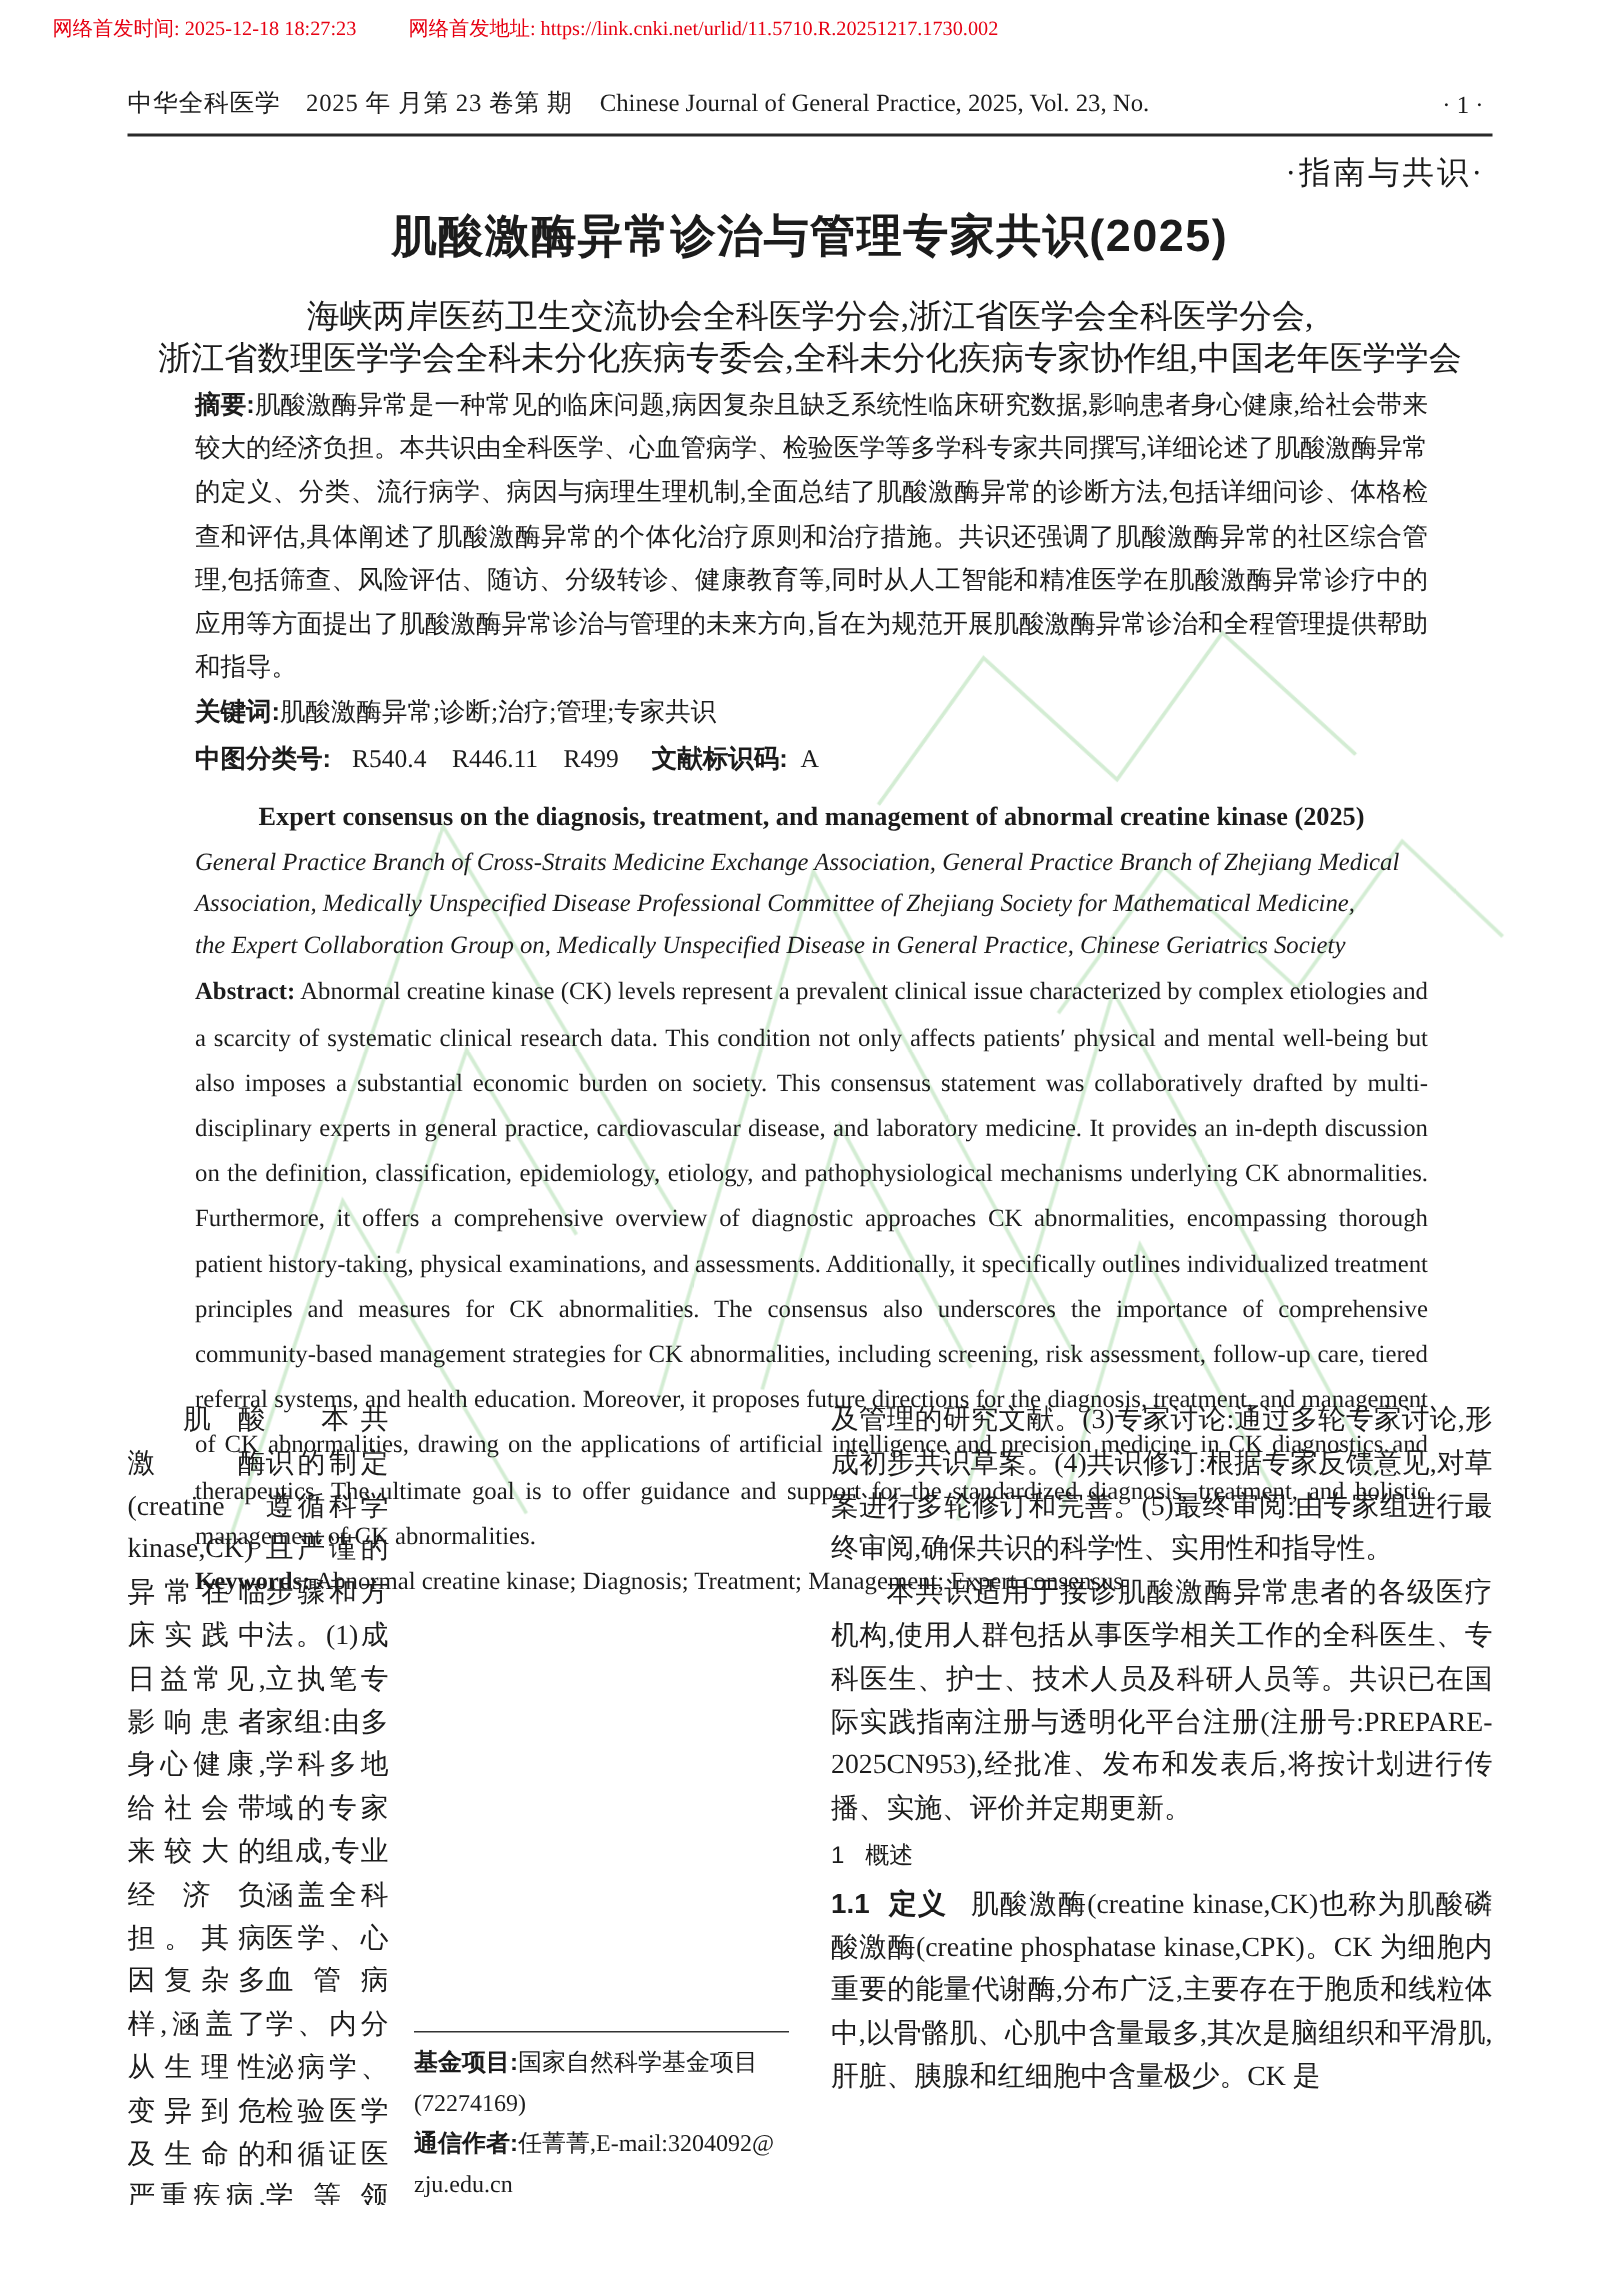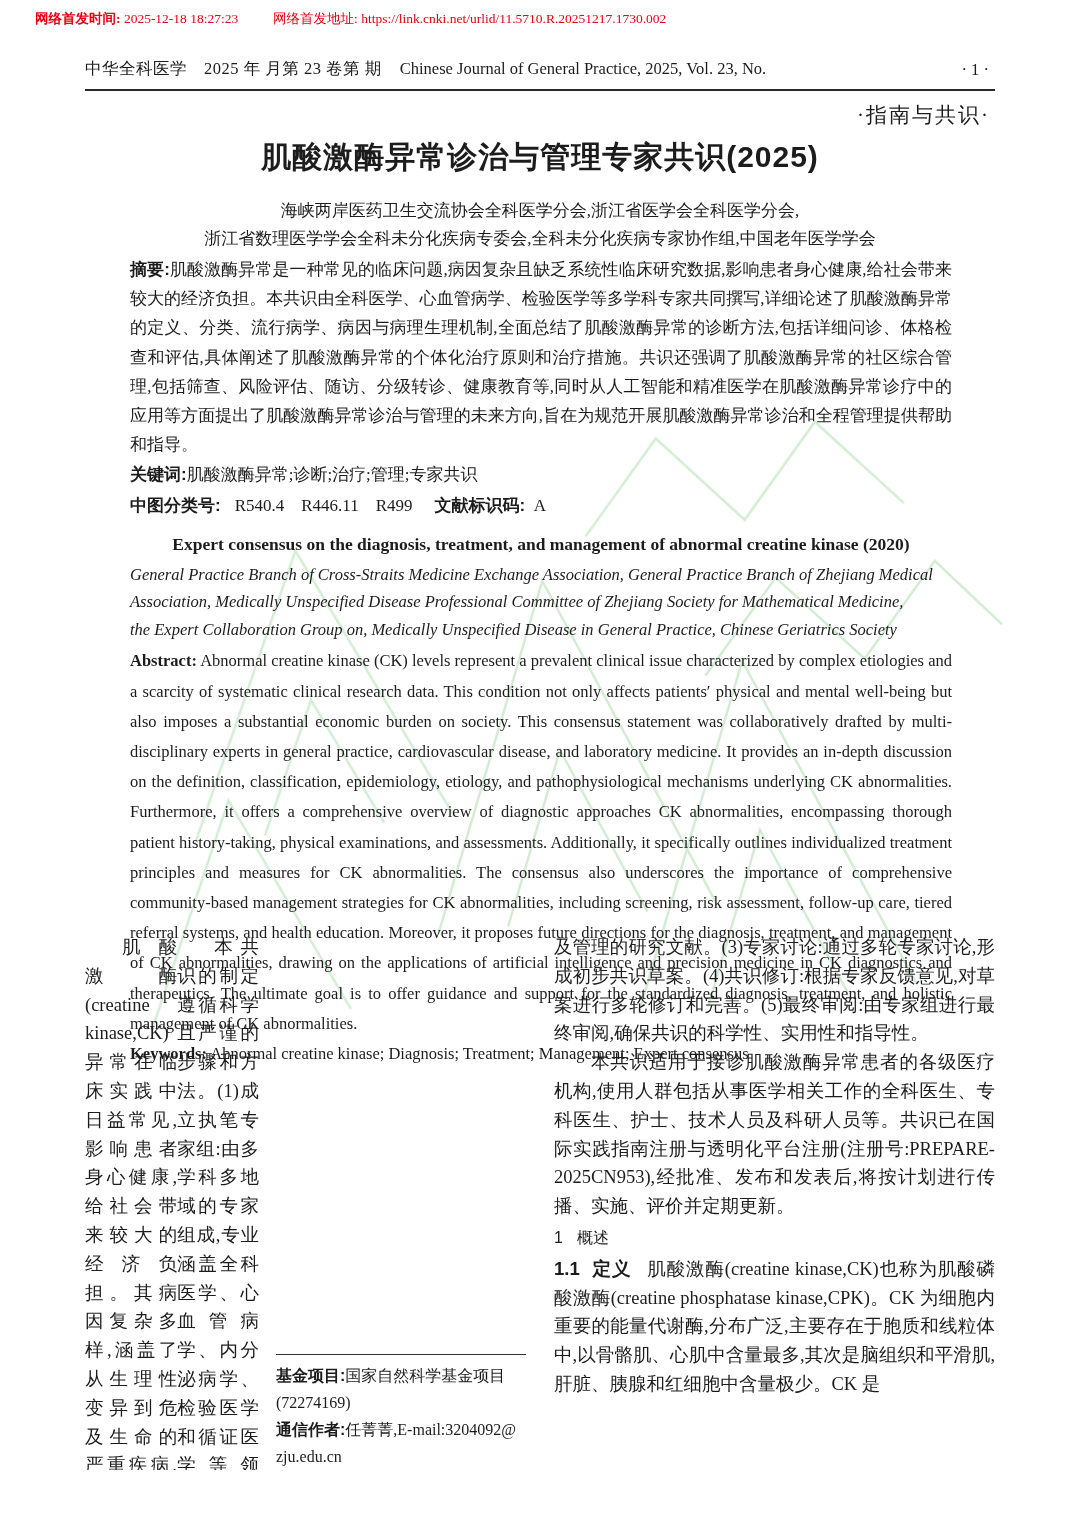--- a/index.html
+++ b/index.html
@@ -42,21 +42,21 @@
 
   .article-title {
     position:absolute; top:137px; left:0; width:100%;
     text-align:center;
     font-family:"Liberation Sans","DejaVu Sans",sans-serif;
     font-weight:bold; font-size:30px; letter-spacing:1px;
   }
 
   .affiliations {
     position:absolute; top:197px; left:0; width:100%;
-    text-align:center; font-size:17px; line-height:28px;
+    text-align:center; font-size:22px; line-height:28px;
   }
 
   .meta-block {
     position:absolute; top:255px; left:130px; width:822px;
   }
   .cn-abstract { font-size:17px; line-height:29.2px; text-align:justify; }
   .blabel {
     font-family:"Liberation Sans","DejaVu Sans",sans-serif;
     font-weight:bold;
   }
@@ -109,21 +109,21 @@
       <path d="M120 430 L250 150 L380 430 M190 430 L250 300 L310 430" transform="rotate(-6 250 290)"></path>
       <path d="M360 520 L500 180 L640 520 M430 520 L500 350 L570 520" transform="rotate(-6 500 350)"></path>
       <path d="M560 600 L700 260 L840 600 M630 600 L700 430 L770 600" transform="rotate(-6 700 430)"></path>
       <path d="M80 620 L180 400 L280 620" transform="rotate(-6 180 510)"></path>
       <path d="M520 120 L600 30 L680 120 L760 30 L840 120" transform="rotate(-6 680 75)"></path>
       <path d="M640 260 L720 170 L800 260 L880 170 L940 240" transform="rotate(-6 790 215)"></path>
     </g>
   </svg>
 
   <div class="prepub">
-    <span class="blabel" style="font-family:inherit;font-weight:bold;">网络首发时间:</span>
+    <span class="blabel" style="font-family:inherit;font-weight:normal;">网络首发时间:</span>
     <span>2025-12-18 18:27:23</span>
     <span class="gap"></span>
     <span>网络首发地址:</span>
     <span>https://link.cnki.net/urlid/11.5710.R.20251217.1730.002</span>
   </div>
 
   <div class="journal-line">
     <span>
       <span class="cn">中华全科医学　2025 年 月第 23 卷第 期</span>
       <span class="en">Chinese Journal of General Practice, 2025, Vol. 23, No.</span>
@@ -141,21 +141,21 @@
   </div>
 
   <div class="meta-block">
 
     <p class="cn-abstract"><span class="blabel">摘要:</span><span>肌酸激酶异常是一种常见的临床问题,病因复杂且缺乏系统性临床研究数据,影响患者身心健康,给社会带来较大的经济负担。本共识由全科医学、心血管病学、检验医学等多学科专家共同撰写,详细论述了肌酸激酶异常的定义、分类、流行病学、病因与病理生理机制,全面总结了肌酸激酶异常的诊断方法,包括详细问诊、体格检查和评估,具体阐述了肌酸激酶异常的个体化治疗原则和治疗措施。共识还强调了肌酸激酶异常的社区综合管理,包括筛查、风险评估、随访、分级转诊、健康教育等,同时从人工智能和精准医学在肌酸激酶异常诊疗中的应用等方面提出了肌酸激酶异常诊治与管理的未来方向,旨在为规范开展肌酸激酶异常诊治和全程管理提供帮助和指导。</span></p>
 
     <p class="cn-keywords"><span class="blabel">关键词:</span><span>肌酸激酶异常;诊断;治疗;管理;专家共识</span></p>
 
     <p class="classification"><span class="blabel">中图分类号:</span><span class="codes">R540.4 R446.11 R499</span><span class="blabel">文献标识码:</span>&nbsp;&nbsp;<span>A</span></p>
 
-    <p class="en-title">Expert consensus on the diagnosis, treatment, and management of abnormal creatine kinase (2020)</p>
+    <p class="en-title">Expert consensus on the diagnosis, treatment, and management of abnormal creatine kinase (2025)</p>
 
     <div class="en-affiliations">
       <div>General Practice Branch of Cross-Straits Medicine Exchange Association, General Practice Branch of Zhejiang Medical</div>
       <div>Association, Medically Unspecified Disease Professional Committee of Zhejiang Society for Mathematical Medicine,</div>
       <div>the Expert Collaboration Group on, Medically Unspecified Disease in General Practice, Chinese Geriatrics Society</div>
     </div>
 
     <p class="en-abstract"><span class="blabel" style="font-family:inherit;">Abstract:</span>
       <span>Abnormal creatine kinase (CK) levels represent a prevalent clinical issue characterized by complex etiologies and a scarcity of systematic clinical research data. This condition not only affects patients′ physical and mental well-being but also imposes a substantial economic burden on society. This consensus statement was collaboratively drafted by multi-disciplinary experts in general practice, cardiovascular disease, and laboratory medicine. It provides an in-depth discussion on the definition, classification, epidemiology, etiology, and pathophysiological mechanisms underlying CK abnormalities. Furthermore, it offers a comprehensive overview of diagnostic approaches CK abnormalities, encompassing thorough patient history-taking, physical examinations, and assessments. Additionally, it specifically outlines individualized treatment principles and measures for CK abnormalities. The consensus also underscores the importance of comprehensive community-based management strategies for CK abnormalities, including screening, risk assessment, follow-up care, tiered referral systems, and health education. Moreover, it proposes future directions for the diagnosis, treatment, and management of CK abnormalities, drawing on the applications of artificial intelligence and precision medicine in CK diagnostics and therapeutics. The ultimate goal is to offer guidance and support for the standardized diagnosis, treatment, and holistic management of CK abnormalities.</span></p>
 

